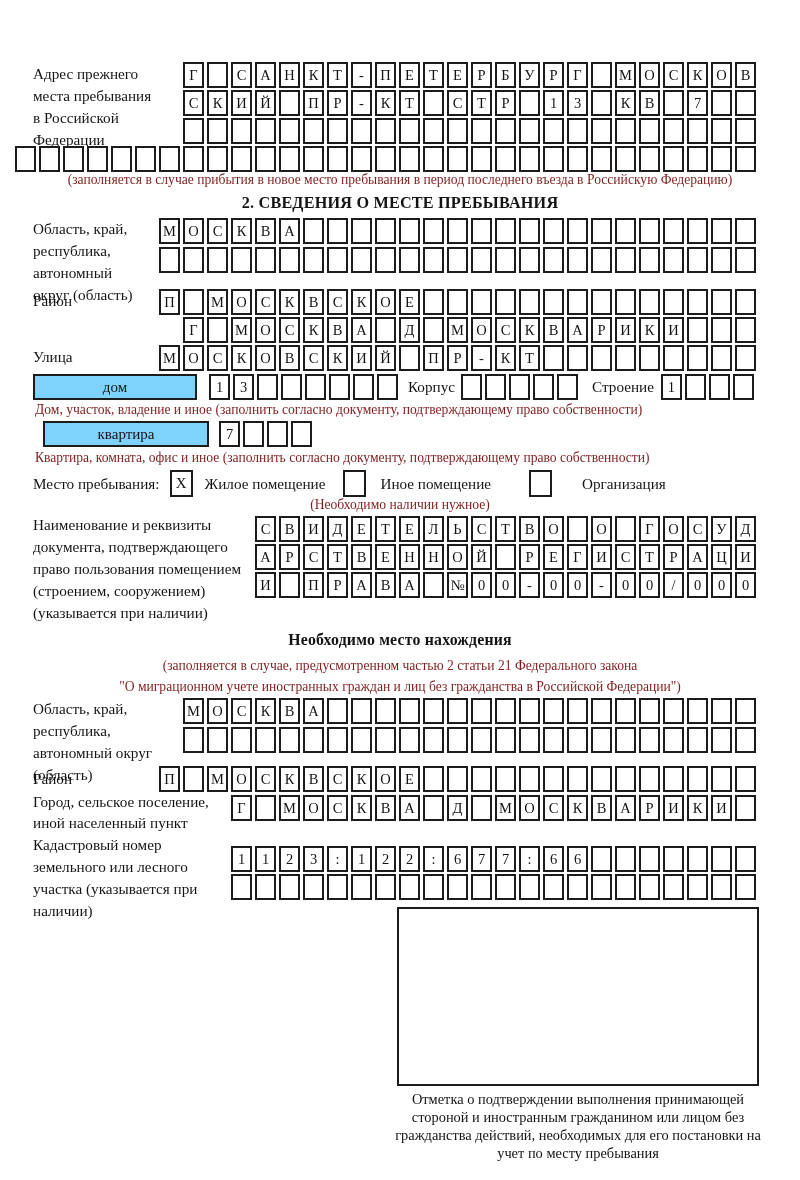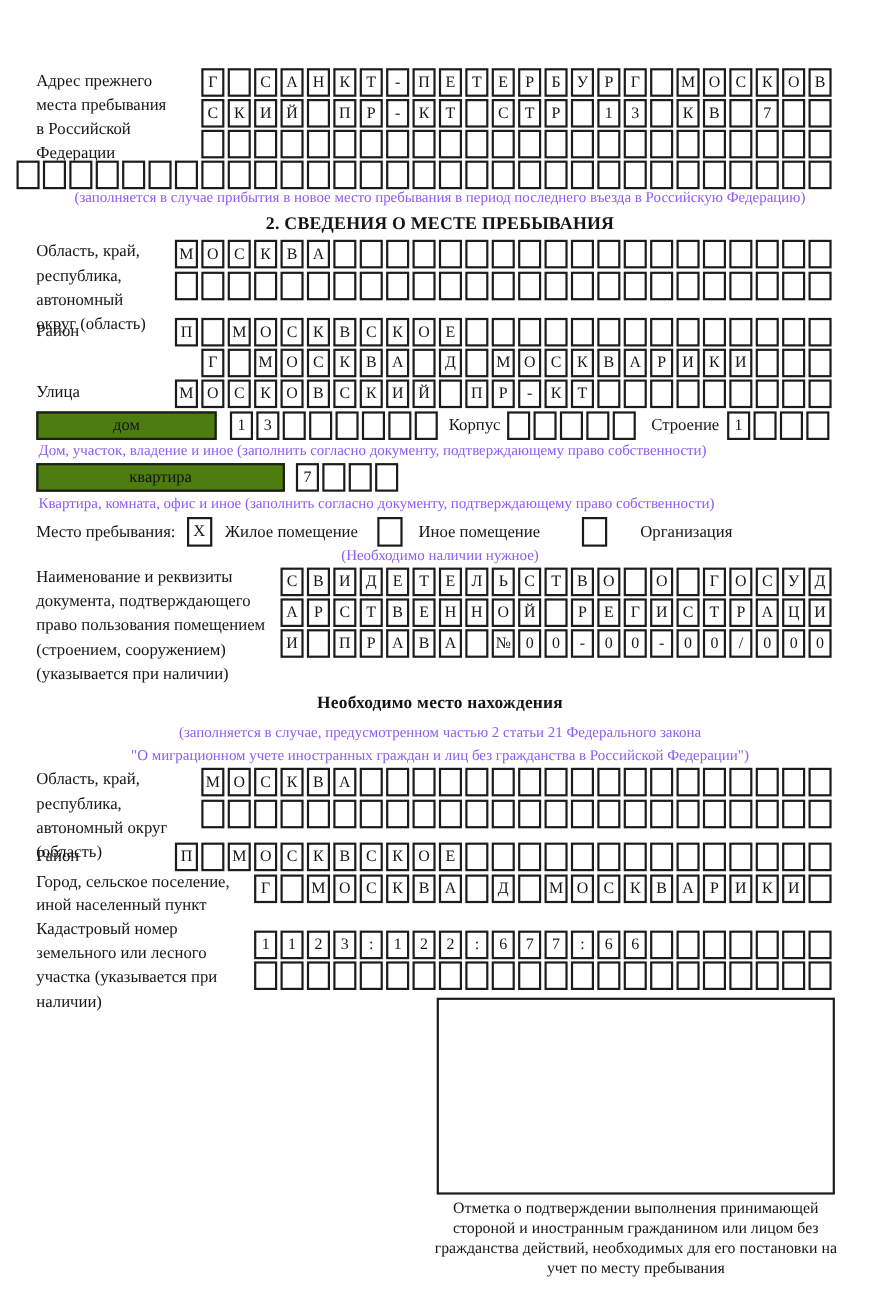--- a/index.html
+++ b/index.html
@@ -7,38 +7,38 @@
     position:relative;
     width:800px;height:1180px;
     margin:0 auto;
     background:#ffffff;
     color:#141414;
     font-family:"Liberation Serif","DejaVu Serif",serif;
     overflow:hidden;
   }
   .abs{position:absolute;}
   .lbl{font-size:15.2px;line-height:22px;color:#151515;}
-  .small{font-size:13.6px;color:#8b5cf6;}
+  .small{font-size:13.6px;color:#7f1d1d;}
   .title{font-weight:bold;font-size:16.2px;letter-spacing:.2px;}
   .center{text-align:center;width:800px;left:0;}
   
   .grid{display:flex;column-gap:3px;}
   .grid .cell{
     box-sizing:border-box;
     width:21px;height:26px;
     border:2px solid #1c1c1c;
     display:flex;align-items:center;justify-content:center;
     font-size:14.5px;line-height:1;
     background:#fff;
   }
   
   .wbox{
     box-sizing:border-box;height:26px;border:2px solid #1c1c1c;
     display:inline-flex;align-items:center;justify-content:center;
-    font-size:15px;background:#4d7c0f;
+    font-size:15px;background:#7dd3fc;
   }
   .inline-row{display:flex;align-items:center;}
   .inline-row .gap{flex:0 0 auto;}
   .cbox{
     box-sizing:border-box;width:23px;height:27px;border:2px solid #1c1c1c;
     display:inline-flex;align-items:center;justify-content:center;
     font-size:15px;background:#fff;
   }
   .stamp-box{
     box-sizing:border-box;border:2px solid #1c1c1c;background:#fff;
@@ -337,21 +337,21 @@
     <span class="grid">
         <span class="cell">1</span>
         <span class="cell"></span>
         <span class="cell"></span>
         <span class="cell"></span>
       </span>
   </div>
   <div class="abs small" style="left:35px;top:402px;">Дом, участок, владение и иное (заполнить согласно документу, подтверждающему право собственности)</div>
 
   <div class="abs inline-row" style="left:33px;top:421px;">
-    <span class="wbox" style="width:226px;">квартира</span>
+    <span class="wbox" style="width:166px;margin-left:10px;">квартира</span>
     <span class="gap" style="width:10px;"></span>
     <span class="grid">
         <span class="cell">7</span>
         <span class="cell"></span>
         <span class="cell"></span>
         <span class="cell"></span>
       </span>
   </div>
   <div class="abs small" style="left:35px;top:450px;">Квартира, комната, офис и иное (заполнить согласно документу, подтверждающему право собственности)</div>
 

